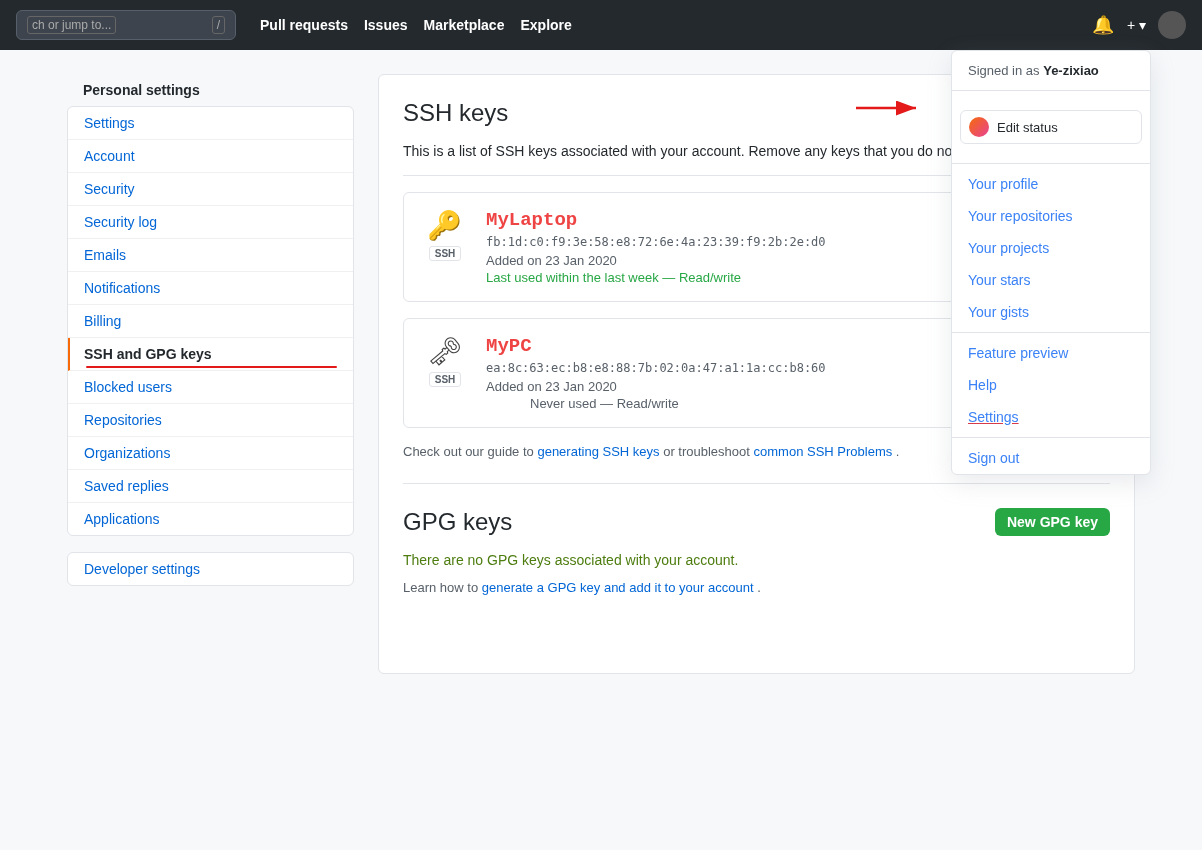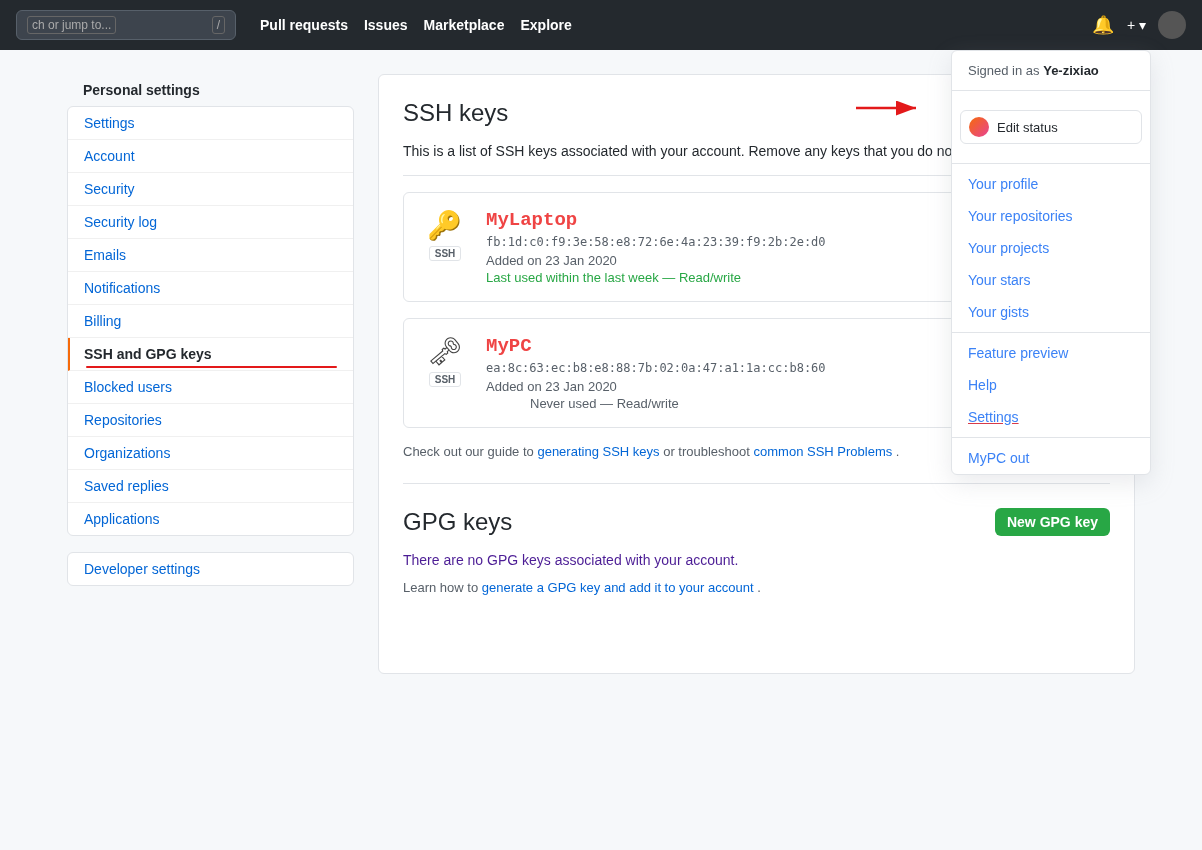--- a/index.html
+++ b/index.html
@@ -193,21 +193,21 @@
     
     .section-divider {
       border: none;
       border-top: 1px solid #e1e4e8;
       margin: 24px 0;
     }
 
     
     .gpg-description {
       font-size: 14px;
-      color: #4c1d95;
+      color: #4d7c0f;
       margin-bottom: 12px;
     }
     .gpg-learn {
       font-size: 13px;
       color: #586069;
     }
     .gpg-learn a { color: #0366d6; text-decoration: none; }
 
     
     .dropdown-menu {
@@ -418,16 +418,16 @@
     <a class="dropdown-item" href="#">Your profile</a>
     <a class="dropdown-item" href="#">Your repositories</a>
     <a class="dropdown-item" href="#">Your projects</a>
     <a class="dropdown-item" href="#">Your stars</a>
     <a class="dropdown-item" href="#">Your gists</a>
     <hr class="dropdown-divider">
     <a class="dropdown-item" href="#">Feature preview</a>
     <a class="dropdown-item" href="#">Help</a>
     <a class="dropdown-item settings-underline" href="#" style="text-decoration-color: #d73a49;">Settings</a>
     <hr class="dropdown-divider">
-    <a class="dropdown-item" href="#">MyPC out</a>
+    <a class="dropdown-item" href="#">Sign out</a>
   </div>
 
 </div>
 
 </body></html>

